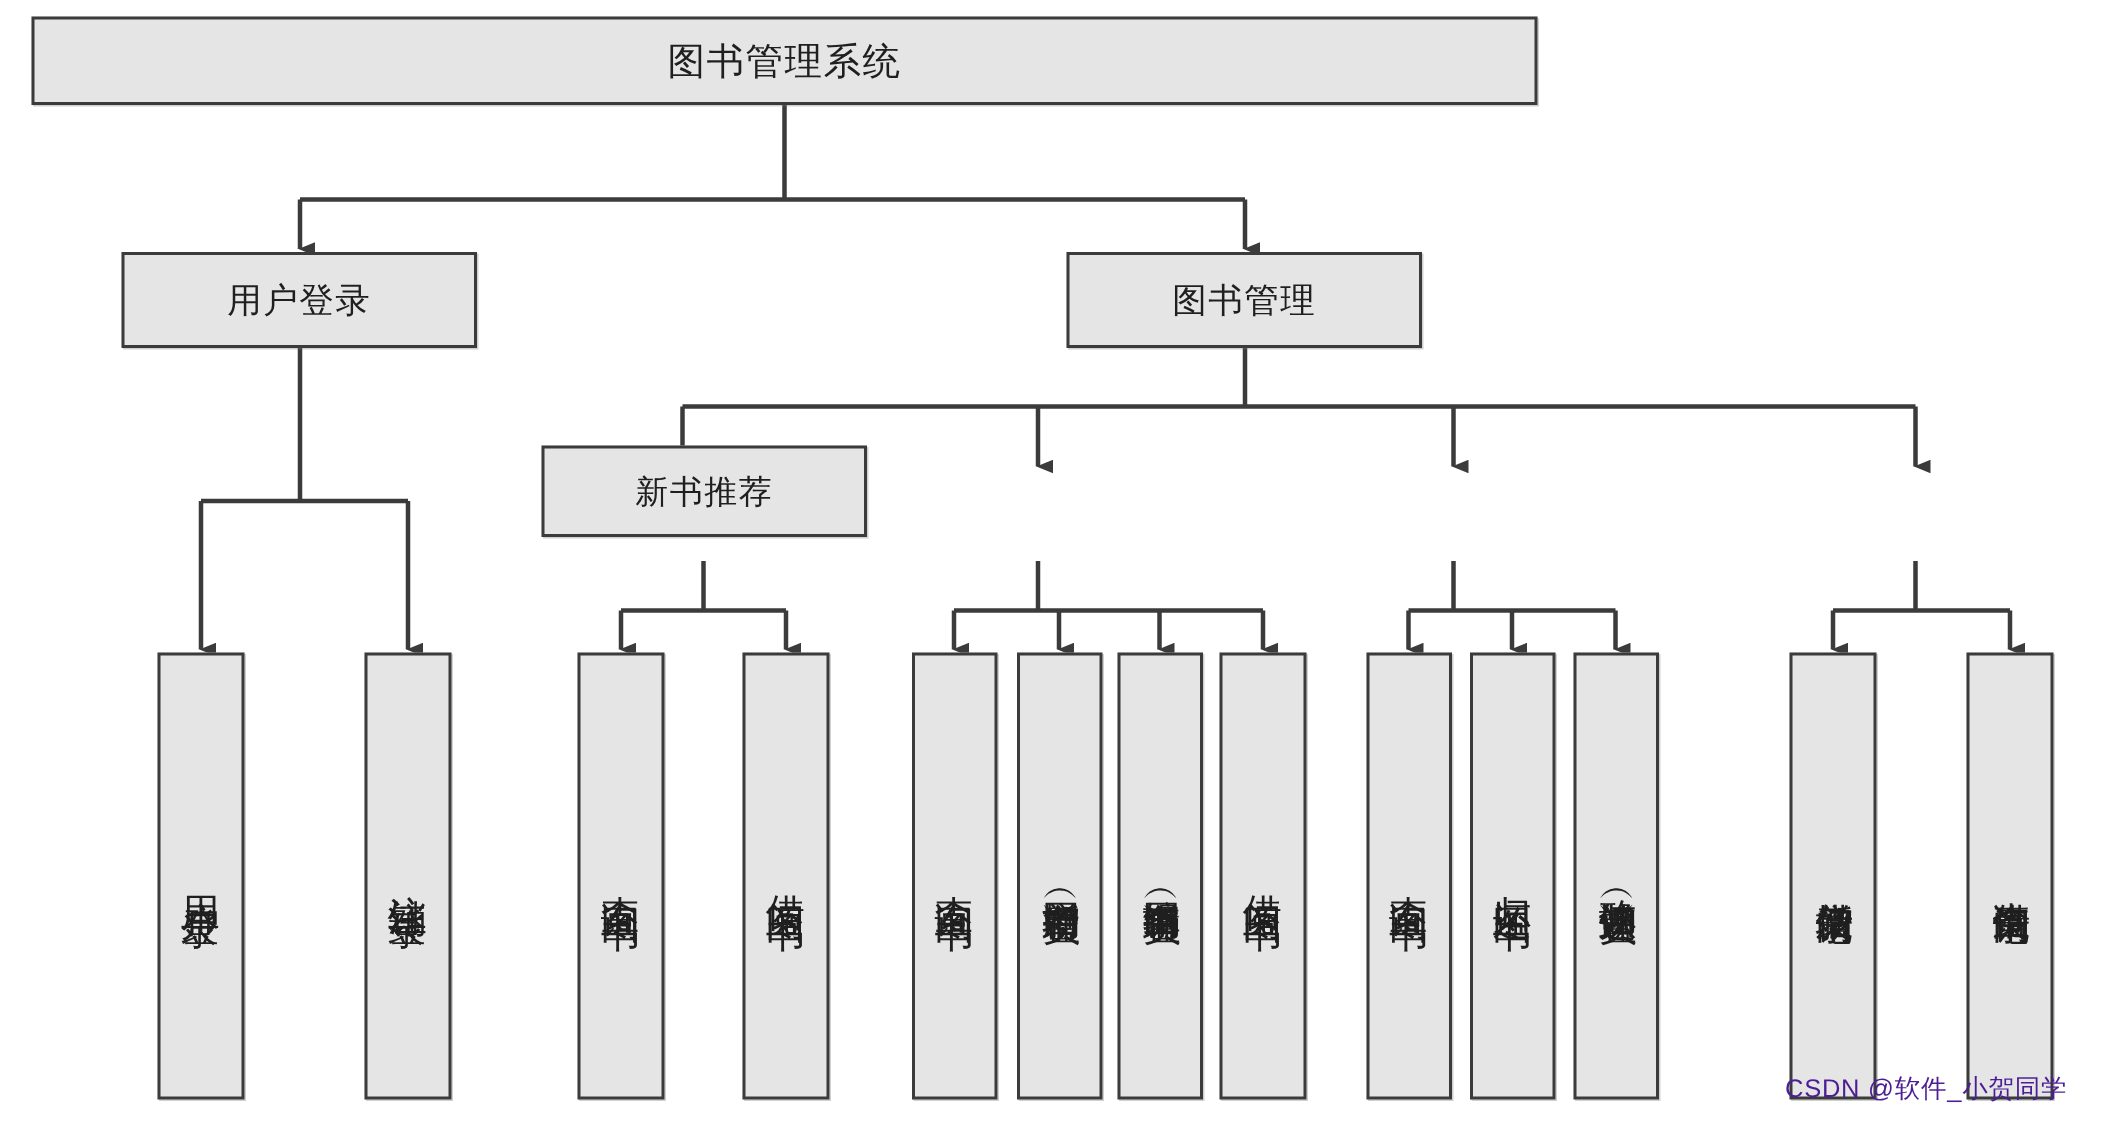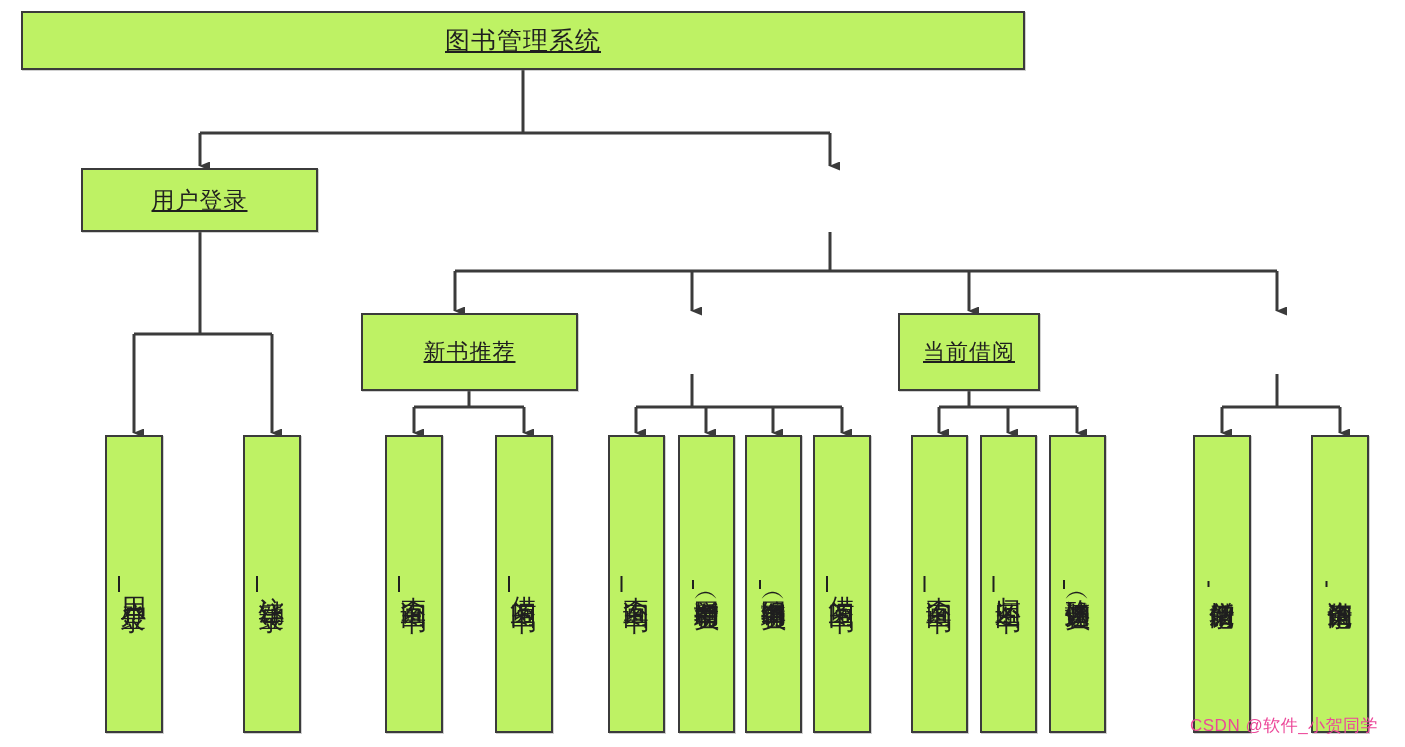--- a/index.html
+++ b/index.html
@@ -12,46 +12,45 @@
   }
   #canvas{position:relative;width:1405px;height:747px;}
 
   
   #wires{position:absolute;left:0;top:0;width:1405px;height:747px;}
 
   
   .node{
     position:absolute;
     box-sizing:border-box;
-    background:#bef264;
+    background:#e5e5e5;
     border:2.5px solid #3b3b3b;
     display:flex;
     align-items:center;
     justify-content:center;
     color:#1f1f1f;
     box-shadow:1px 1px 0 rgba(120,120,120,.35);
-    text-decoration:underline;
   }
   .node .label{
     white-space:nowrap;
     letter-spacing:1px;
   }
 
   
   .node.root{left:21px;top:11px;width:1004px;height:59px;}
   .node.root .label{font-size:25px;}
 
   
   .node.lvl1{top:168px;height:64px;}
   .node.lvl1 .label{font-size:23px;}
   .node.lvl1.n-user{left:81px;width:237px;}
   .node.lvl1.n-book{left:711px;width:237px;}
 
   
-  .node.lvl2{top:313px;height:78px;}
+  .node.lvl2{top:297px;height:61px;}
   .node.lvl2 .label{font-size:22px;}
   .node.lvl2.n-rec {left:361px;width:217px;}
   .node.lvl2.n-brw {left:621px;width:142px;}
   .node.lvl2.n-cur {left:898px;width:142px;}
   .node.lvl2.n-log {left:1171px;width:214px;}
 
   
   .node.leaf{
     top:435px;height:298px;
     align-items:center;
@@ -66,21 +65,21 @@
     line-height:1;
     letter-spacing:4px;
   }
   .node.leaf.long .label{font-size:25px;letter-spacing:1px;}
 
   
   #watermark{
     position:absolute;
     left:1190px;top:714px;
     font-size:17px;
-    color:#ec4899;
+    color:#4c1d95;
     letter-spacing:.5px;
     white-space:nowrap;
     pointer-events:none;
   }
 </style>
 </head>
 <body>
 
 <div id="canvas">
 
@@ -134,26 +133,26 @@
     </g>
   </svg>
 
   <div class="node root">
     <span class="label">图书管理系统</span>
   </div>
 
   <div class="node lvl1 n-user">
     <span class="label">用户登录</span>
   </div>
+  <div class="node lvl1 n-book">
+    <span class="label">图书管理</span>
+  </div>
 
   <div class="node lvl2 n-rec">
     <span class="label">新书推荐</span>
-  </div>
-  <div class="node lvl2 n-cur">
-    <span class="label">当前借阅</span>
   </div>
 
   <div class="node leaf" style="left:105px;width:58px;">
     <span class="label">用户登录</span>
   </div>
   <div class="node leaf" style="left:243px;width:58px;">
     <span class="label">注销登录</span>
   </div>
 
   <div class="node leaf" style="left:385px;width:58px;">

